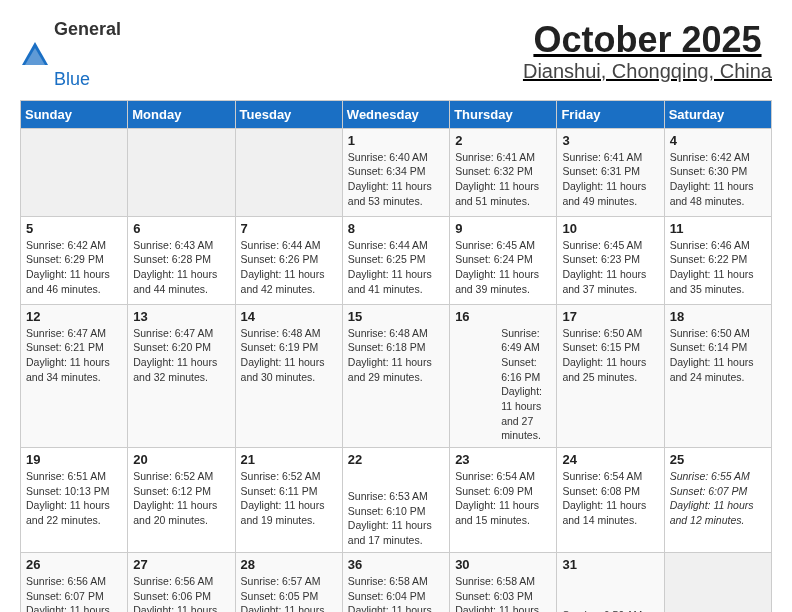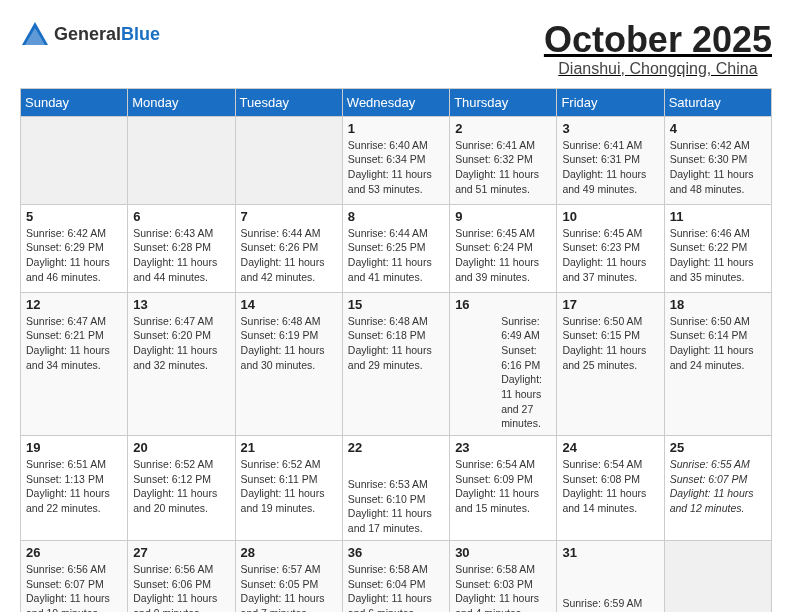--- a/index.html
+++ b/index.html
@@ -15,62 +15,63 @@
       justify-content: space-between;
       align-items: flex-start;
       margin-bottom: 10px;
     }
     .logo {
       display: flex;
       align-items: center;
     }
     .logo-text {
       display: flex;
-      flex-direction: row;
+      flex-direction: column;
       line-height: 1.1;
     }
     .logo-general {
       font-size: 18px;
       font-weight: bold;
       color: #333;
     }
     .logo-blue {
       font-size: 18px;
-      font-weight: bold;
+      font-weight: normal;
       color: #1a6fc4;
+      margin-top: 30px;
     }
     .logo-icon {
       width: 30px;
       height: 30px;
       margin-right: 4px;
     }
     .title-block {
       text-align: center;
       text-decoration: underline;
     }
     .month-title {
       font-size: 36px;
       font-weight: bold;
       color: #222;
       line-height: 1.1;
     }
     .location {
-      font-size: 16px;
+      font-size: 20px;
       color: #444;
     }
     table {
       width: 100%;
       border-collapse: collapse;
       table-layout: fixed;
     }
     thead tr th {
       background-color: #1a6fc4;
       color: #fff;
       font-size: 13px;
-      font-weight: normal;
+      font-weight: bold;
       padding: 6px 4px;
       text-align: left;
       border: 1px solid #ccc;
     }
     tbody tr td {
       border: 1px solid #ccc;
       vertical-align: top;
       padding: 4px 5px;
       font-size: 11px;
       color: #333;
@@ -261,21 +262,21 @@
           <div class="day-info" style="white-space: pre-line;">Sunrise: 6:50 AM
 Sunset: 6:14 PM
 Daylight: 11 hours
 and 24 minutes.</div>
         </td>
       </tr>
       <tr>
         <td>
           <span class="day-number">19</span>
           <div class="day-info" style="white-space: pre-line;">Sunrise: 6:51 AM
-Sunset: 1:13 PM
+Sunset: 10:13 PM
 Daylight: 11 hours
 and 22 minutes.</div>
         </td>
         <td>
           <span class="day-number">20</span>
           <div class="day-info" style="white-space: pre-line;">Sunrise: 6:52 AM
 Sunset: 6:12 PM
 Daylight: 11 hours
 and 20 minutes.</div>
         </td>

